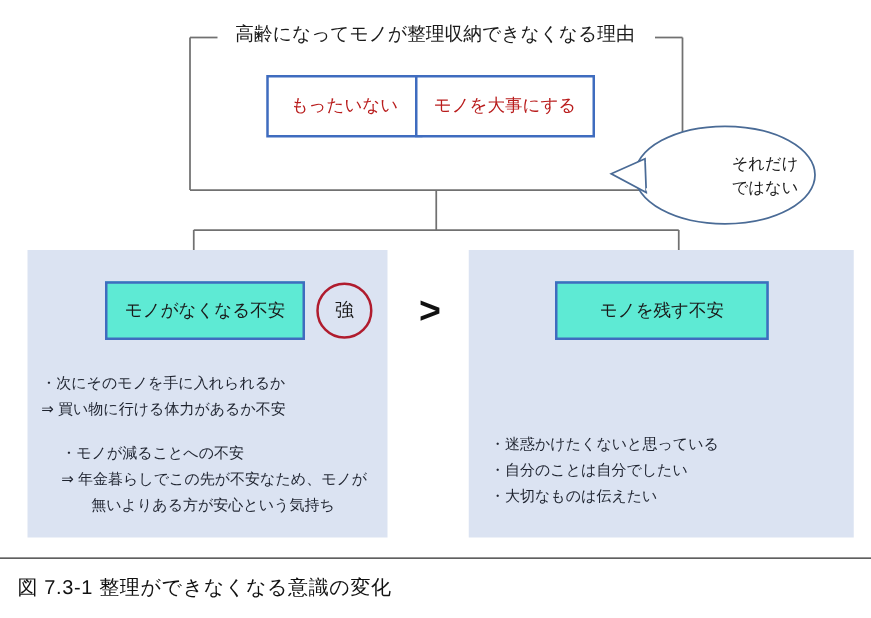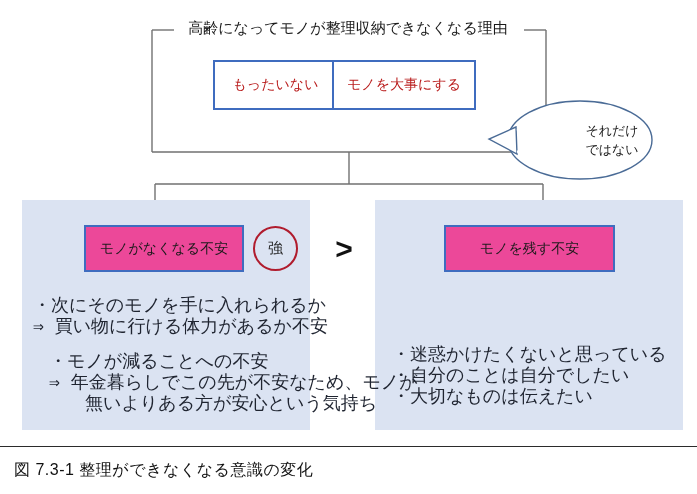--- a/index.html
+++ b/index.html
@@ -103,21 +103,21 @@
     width: 288px;
   }
   #panel-right {
     left: 375px;
     width: 308px;
   }
 
   
   .anxiety-box {
     position: absolute;
-    background: #ec4899;
+    background: #5eead4;
     border: 2px solid #3f6cbf;
     box-sizing: border-box;
     display: flex;
     align-items: center;
     justify-content: center;
     font-size: 14px;
     color: #1a1a1a;
   }
   #anxiety-box-left {
     left: 84px;
@@ -162,25 +162,24 @@
     justify-content: center;
     font-size: 30px;
     font-weight: bold;
     color: #111111;
     background: #ffffff;
   }
 
   
   .bullet-block {
     position: absolute;
-    font-size: 18px;
+    font-size: 12px;
     line-height: 21px;
     color: #1f2430;
     white-space: pre;
-    font-family: Liberation Mono, monospace;
   }
   #left-bullets-1 { left: 33px; top: 296px; }
   #left-bullets-2 { left: 49px; top: 352px; }
   #right-bullets  { left: 392px; top: 345px; }
 
   
   #caption-rule {
     position: absolute;
     left: 0;
     top: 446px;

